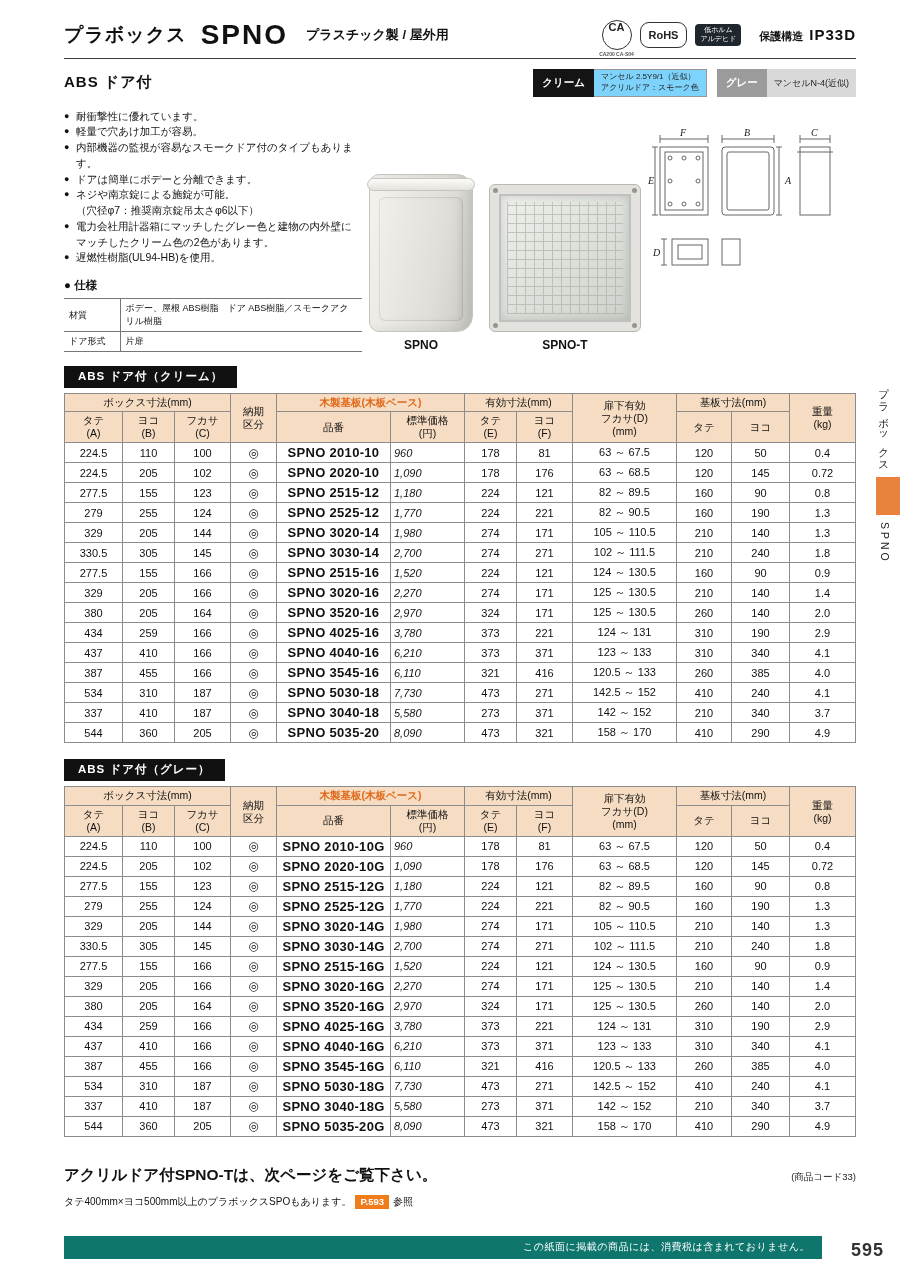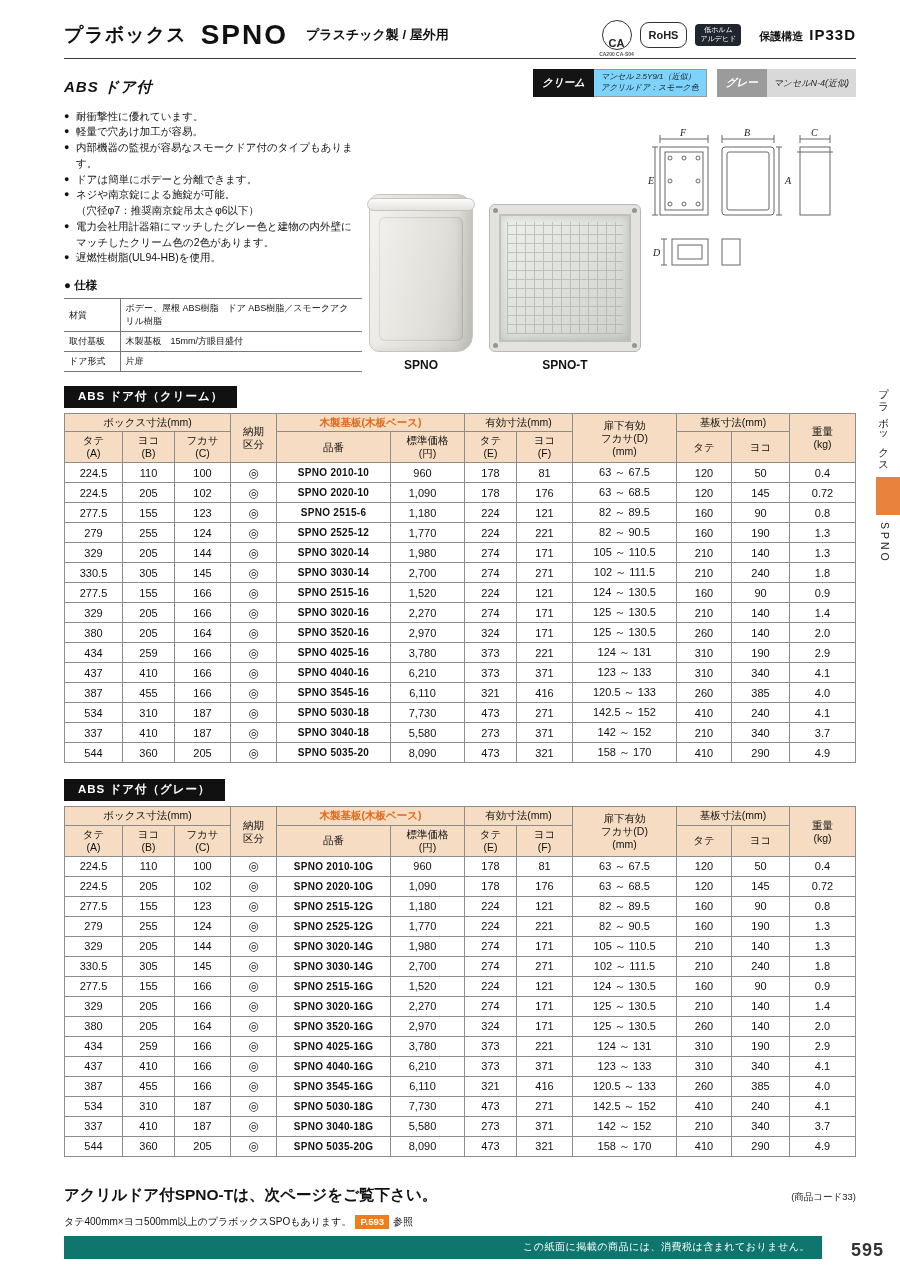--- a/index.html
+++ b/index.html
@@ -7,30 +7,30 @@
   .page { position:relative; width:900px; height:1273px; background:#fff; margin:0 auto; overflow:hidden; }
   .content { position:absolute; left:64px; top:0; width:792px; }
 
   
   .header { display:flex; align-items:center; gap:14px; padding:20px 0 8px 0; border-bottom:1.5px solid #3a3a3a; }
   .h-category { font-size:19px; font-weight:bold; color:#111; letter-spacing:1px; }
   .h-model { font-size:28px; font-weight:bold; color:#111; letter-spacing:2px; line-height:1; }
   .h-subtitle { font-size:13px; font-weight:bold; color:#111; margin-left:4px; }
   .h-badges { margin-left:auto; display:flex; align-items:center; gap:8px; }
   .badge-ca { width:30px; height:30px; border:1.5px solid #333; border-radius:50%;
-    display:flex; align-items:flex-end; justify-content:center; font-size:11px; font-weight:bold; color:#222; position:relative; }
+    display:flex; align-items:flex-start; justify-content:center; font-size:11px; font-weight:bold; color:#222; position:relative; }
   .badge-ca-sub { position:absolute; bottom:-8px; left:50%; transform:translateX(-50%); font-size:5px; color:#555; white-space:nowrap; }
   .badge-rohs { border:1.5px solid #333; border-radius:9px; padding:6px 8px; font-size:11px; font-weight:bold; color:#222; }
   .badge-lowform { background:#20262e; color:#fff; border-radius:4px; padding:2px 5px; font-size:7px; line-height:1.25; text-align:center; white-space:pre-line; }
   .h-protect { display:flex; align-items:baseline; gap:6px; margin-left:10px; }
   .h-protect-label { font-size:11px; font-weight:bold; color:#111; }
   .h-protect-value { font-size:15px; font-weight:bold; color:#111; letter-spacing:1px; }
 
   
-  .subheader { display:flex; align-items:flex-end; margin-top:10px;font-style:italic; }
+  .subheader { display:flex; align-items:center; margin-top:10px; }
   .sub-title { font-size:15px; font-weight:bold; color:#111; letter-spacing:1px; }
   .chips { margin-left:auto; display:flex; align-items:stretch; gap:10px; }
   .chip { display:flex; align-items:stretch; }
   .chip-name { display:flex; align-items:center; justify-content:center; padding:0 9px; font-size:10.5px; font-weight:bold; }
   .chip-name.cream { background:#141414; color:#fff; }
   .chip-name.gray { background:#9b9b9b; color:#fff; }
   .chip-desc { display:flex; align-items:center; padding:2px 7px; font-size:8px; line-height:1.35; color:#222; white-space:pre-line; }
   .chip-desc.cream { border:1px solid #999; border-left:none; background:#7dd3fc; }
   .chip-desc.gray { background:#d9d9d9; font-size:9px; }
 
@@ -67,22 +67,22 @@
 
   
   .section-bar { display:inline-block; background:#111; color:#fff; font-size:11.5px; font-weight:bold; padding:3px 14px 4px; letter-spacing:1px; }
   .section-1 { margin-top:14px; }
   .section-2 { margin-top:16px; }
   table.ptable { border-collapse:collapse; width:100%; table-layout:fixed; margin-top:5px; border:1.5px solid #444; }
   table.ptable th, table.ptable td { border:1px solid #8c8c8c; font-size:11px; color:#111; text-align:center; vertical-align:middle; padding:2px 3px; }
   table.ptable thead th { background:#f5dcc2; font-weight:normal; white-space:pre-line; line-height:1.25; font-size:10.5px; }
   table.ptable thead th.wood { color:#e06a1a; font-weight:bold; }
   table.ptable tbody td { height:19.5px; background:#fff; }
-  table.ptable td.c-part { font-weight:bold; font-size:10px; letter-spacing:.3px; }
-  table.ptable td.c-price { text-align:center; padding-right:13px; }
+  table.ptable td.c-part { font-weight:bold; font-size:13px; letter-spacing:.3px; }
+  table.ptable td.c-price { text-align:left; padding-right:13px;font-style:italic; }
   table.ptable td.c-mark { font-size:12px; }
 
   
   .notes { margin-top:10px; }
   .notes-row { display:flex; align-items:baseline;gap:28px; }
   .note-main { font-size:15.5px; font-weight:bold; color:#111; }
   .note-code { margin-left:auto; font-size:9.5px; color:#222;margin-top:24px; }
   .note-sub { margin-top:9px; font-size:10px; color:#111; display:flex; align-items:center; gap:4px; }
   .pref-badge { background:#f07c1a; color:#fff; font-size:9.5px; font-weight:bold; padding:1px 5px 2px; }
 
@@ -171,24 +171,20 @@
               <span class="ft">遅燃性樹脂(UL94-HB)を使用。</span>
             </li>
           </ul>
         <div class="spec">
           <div class="spec-title">● 仕様</div>
           <table class="spec-table">
             <tbody>
                 <tr>
               <th>材質</th>
               <td>ボデー、屋根 ABS樹脂　ドア ABS樹脂／スモークアクリル樹脂</td>
-            </tr>
-            <tr>
-              <th>取付基板</th>
-              <td>木製基板　15mm/方眼目盛付</td>
             </tr>
             <tr>
               <th>ドア形式</th>
               <td>片扉</td>
             </tr>
           </tbody>
             </table>
         </div>
       </div>
 
@@ -338,21 +334,21 @@
               <td>63 ～ 68.5</td>
               <td>120</td>
               <td>145</td>
               <td>0.72</td>
             </tr>
             <tr>
               <td>277.5</td>
               <td>155</td>
               <td>123</td>
               <td class="c-mark">◎</td>
-              <td class="c-part">SPNO 2515-6</td>
+              <td class="c-part">SPNO 2515-12</td>
               <td class="c-price">1,180</td>
               <td>224</td>
               <td>121</td>
               <td>82 ～ 89.5</td>
               <td>160</td>
               <td>90</td>
               <td>0.8</td>
             </tr>
             <tr>
               <td>279</td>

